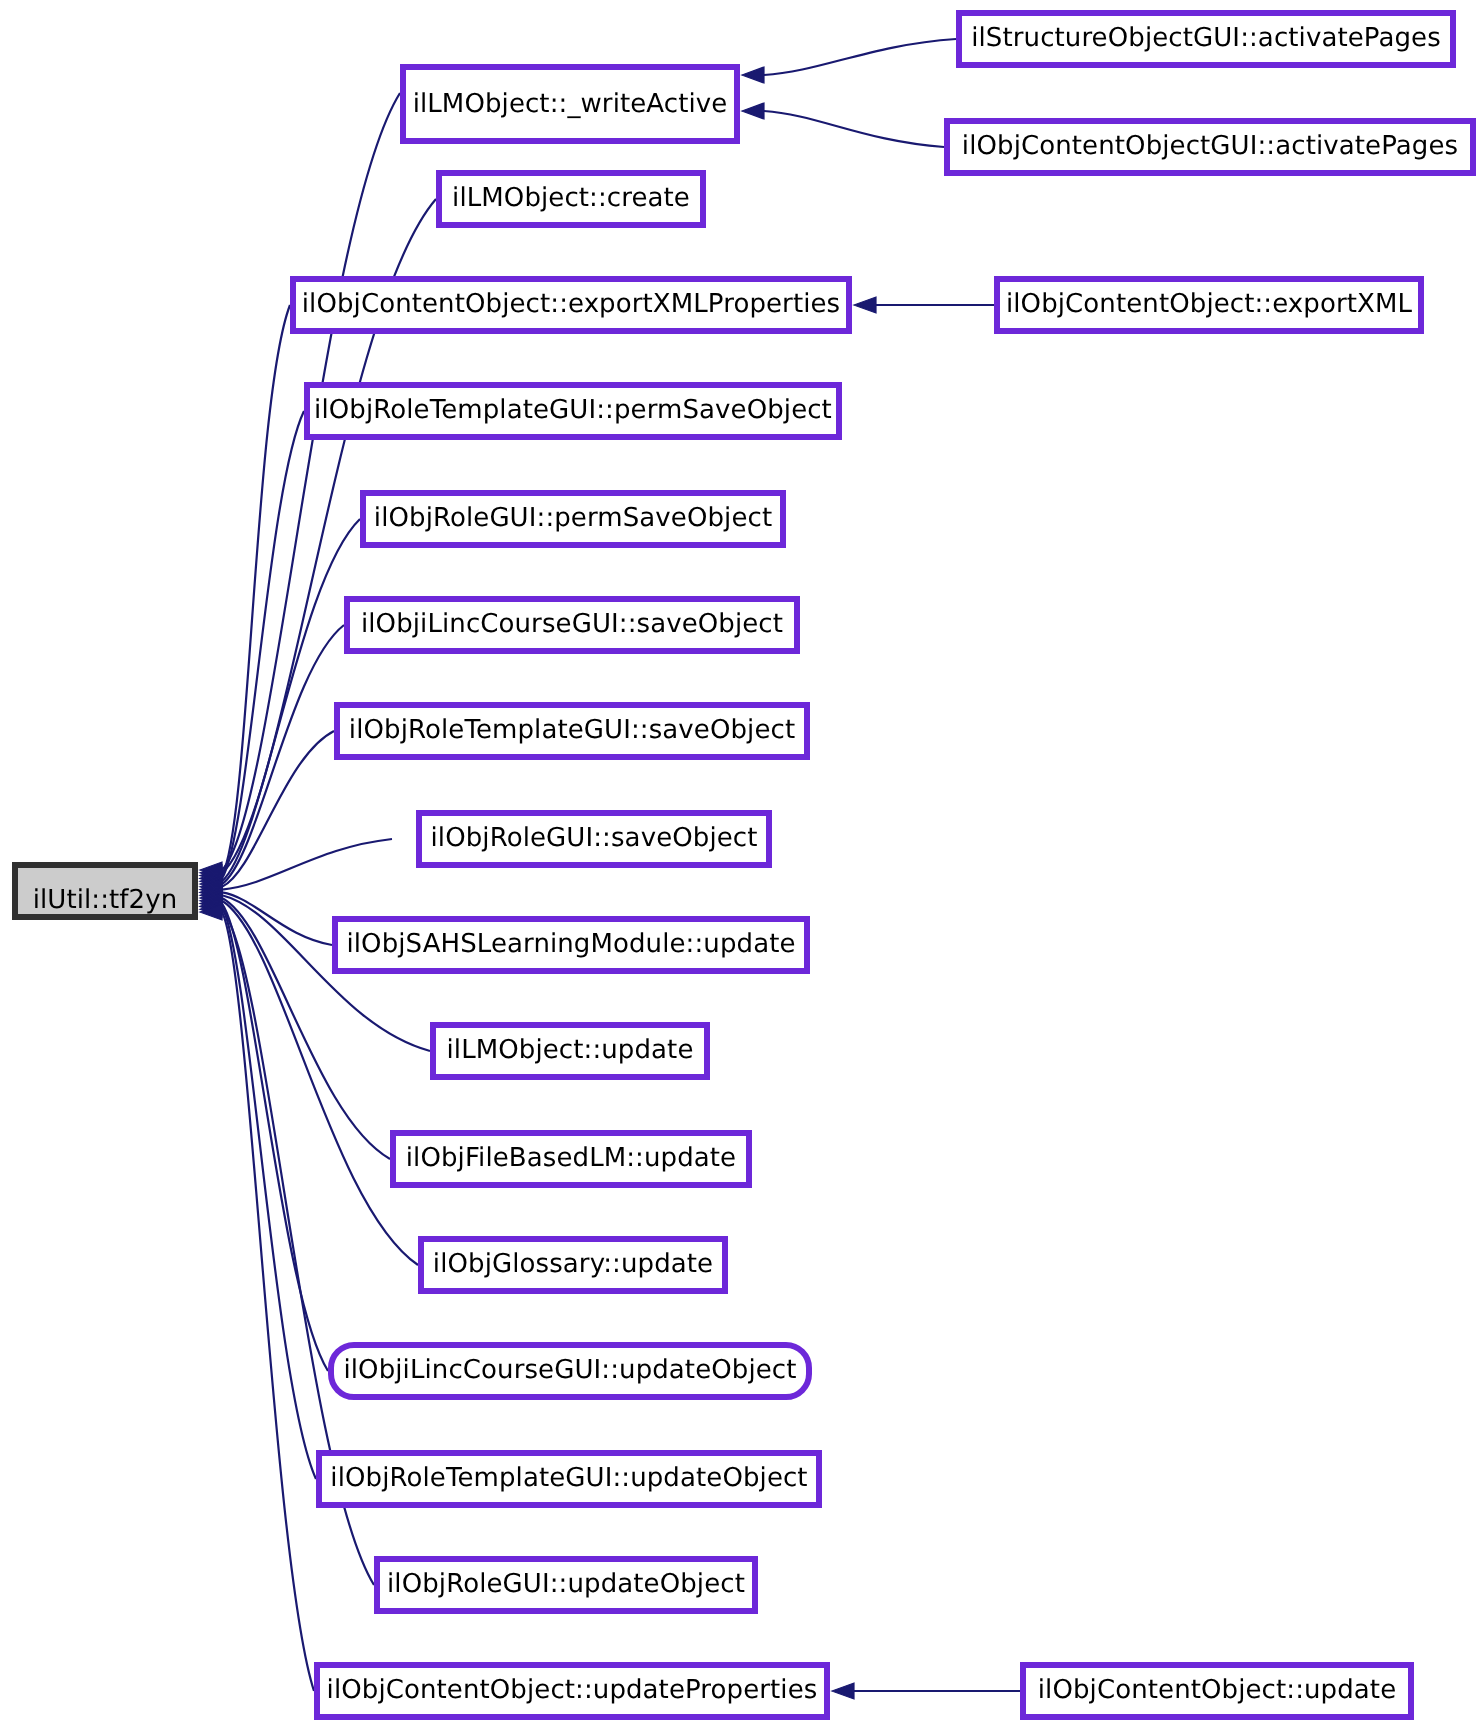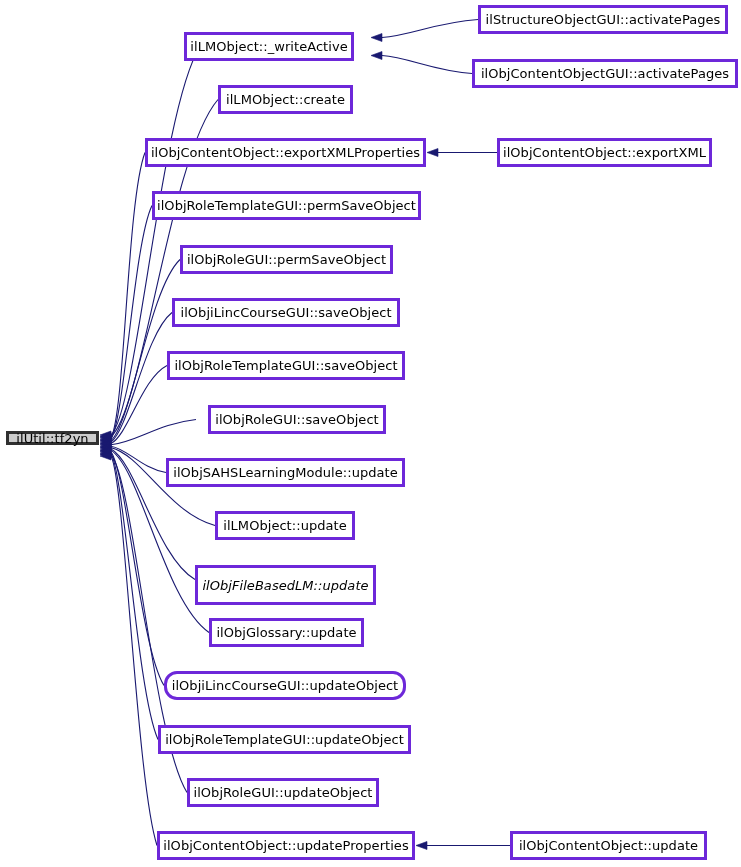--- a/index.html
+++ b/index.html
@@ -98,24 +98,24 @@
         <polygon class="arrow-head" points="100,453.2 111,449.2 111,457.2"></polygon>
         <polygon class="arrow-head" points="100,454.6 111,450.6 111,458.6"></polygon>
         <polygon class="arrow-head" points="100,456 111,452 111,460"></polygon>
         <polygon class="arrow-head" points="371,37.5 382,33.5 382,41.5"></polygon>
         <polygon class="arrow-head" points="371,55.5 382,51.5 382,59.5"></polygon>
         <polygon class="arrow-head" points="427,152.5 438,148.5 438,156.5"></polygon>
         <polygon class="arrow-head" points="416,845.5 427,841.5 427,849.5"></polygon>
       </g>
   </svg>
   <div id="nodes-layer">
-      <div class="gnode root" style="left: 6px; top: 431px; width: 93px; height: 14px;">
+      <div class="gnode root" style="left: 6px; top: 431px; width: 93px; height: 29px; align-items: flex-end;">
         <span class="gnode-label">ilUtil::tf2yn</span>
       </div>
-      <div class="gnode" style="left: 184px; top: 32px; width: 170px; height: 29px;">
+      <div class="gnode" style="left: 200px; top: 32px; width: 170px; height: 40px;">
         <span class="gnode-label">ilLMObject::_writeActive</span>
       </div>
       <div class="gnode" style="left: 218px; top: 85px; width: 135px; height: 29px;">
         <span class="gnode-label">ilLMObject::create</span>
       </div>
       <div class="gnode" style="left: 145px; top: 138px; width: 281px; height: 29px;">
         <span class="gnode-label">ilObjContentObject::exportXMLProperties</span>
       </div>
       <div class="gnode" style="left: 152px; top: 191px; width: 269px; height: 29px;">
         <span class="gnode-label">ilObjRoleTemplateGUI::permSaveObject</span>
@@ -131,21 +131,21 @@
       </div>
       <div class="gnode" style="left: 208px; top: 405px; width: 178px; height: 29px;">
         <span class="gnode-label">ilObjRoleGUI::saveObject</span>
       </div>
       <div class="gnode" style="left: 166px; top: 458px; width: 239px; height: 29px;">
         <span class="gnode-label">ilObjSAHSLearningModule::update</span>
       </div>
       <div class="gnode" style="left: 215px; top: 511px; width: 140px; height: 29px;">
         <span class="gnode-label">ilLMObject::update</span>
       </div>
-      <div class="gnode" style="left: 195px; top: 565px; width: 181px; height: 40px; font-style: italic;">
+      <div class="gnode" style="left: 195px; top: 565px; width: 181px; height: 29px;">
         <span class="gnode-label">ilObjFileBasedLM::update</span>
       </div>
       <div class="gnode" style="left: 209px; top: 618px; width: 155px; height: 29px;">
         <span class="gnode-label">ilObjGlossary::update</span>
       </div>
       <div class="gnode" style="left: 164px; top: 671px; width: 242px; height: 29px; border-radius: 13px;">
         <span class="gnode-label">ilObjiLincCourseGUI::updateObject</span>
       </div>
       <div class="gnode" style="left: 158px; top: 725px; width: 253px; height: 29px;">
         <span class="gnode-label">ilObjRoleTemplateGUI::updateObject</span>

